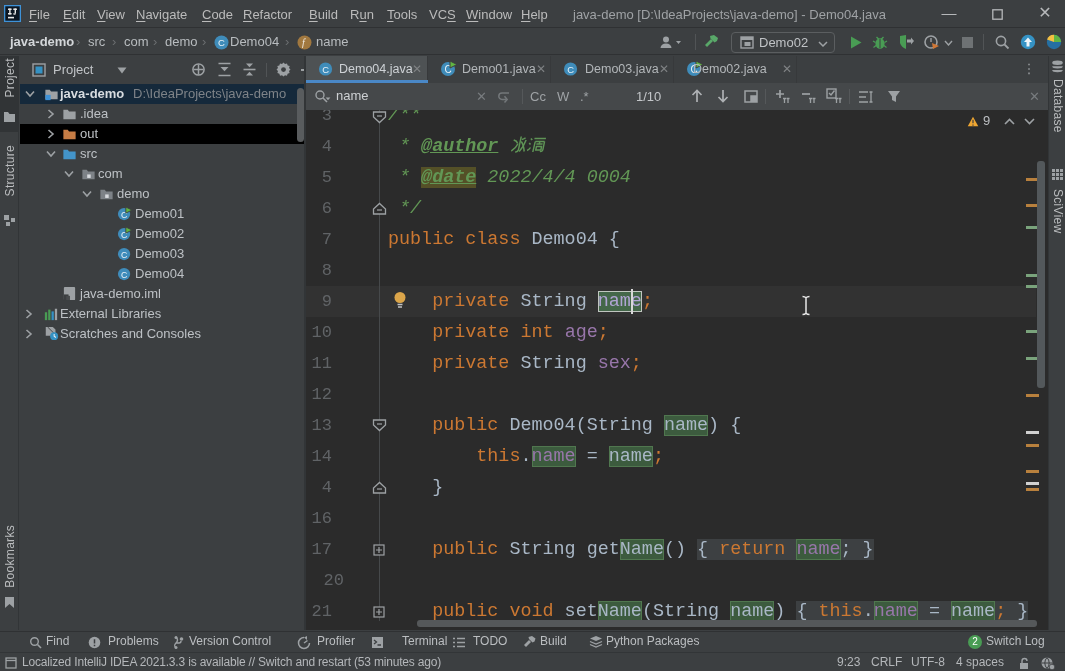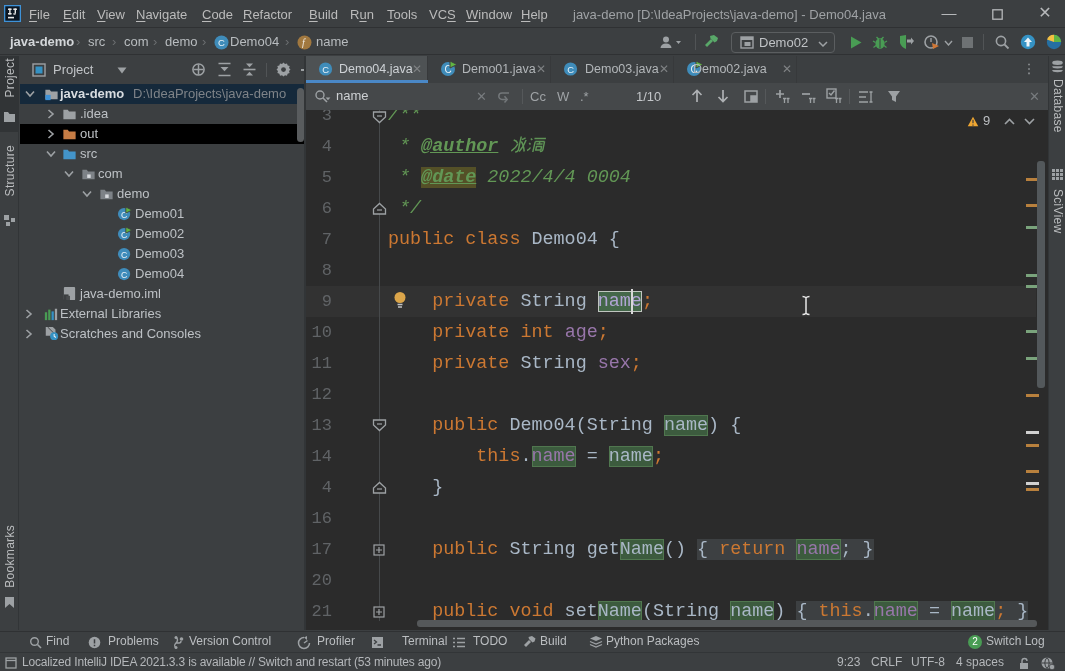--- a/index.html
+++ b/index.html
@@ -454,21 +454,21 @@
     <div class="ln" style="left:0;top:145px">8</div>
     <div class="ln" style="left:0;top:176px">9</div>
     <div class="ln" style="left:0;top:207px">10</div>
     <div class="ln" style="left:0;top:238px">11</div>
     <div class="ln" style="left:0;top:269px">12</div>
     <div class="ln" style="left:0;top:300px">13</div>
     <div class="ln" style="left:0;top:331px">14</div>
     <div class="ln" style="left:0;top:362px">4</div>
     <div class="ln" style="left:0;top:393px">16</div>
     <div class="ln" style="left:0;top:424px">17</div>
-    <div class="ln" style="left:0;top:455px">20</div>
+    <div class="ln" style="left:12px;top:455px">20</div>
     <div class="ln" style="left:0;top:486px">21</div>
 
     <div class="abs" style="left:73px;top:0;width:1px;height:511px;background:#46494b"></div>
 
     <svg class="icon" style="left:66px;top:1px" width="15" height="13" viewBox="0 0 15 13">
           <path d="M1.5 1 H13.5 V6 L7.5 11.5 L1.5 6 Z" fill="#2b2b2b" stroke="#9da1a4" stroke-width="1.3"></path>
           <path d="M5 5 H10" stroke="#9da1a4" stroke-width="1.2"></path>
         </svg>
     <svg class="icon" style="left:66px;top:92px" width="15" height="13" viewBox="0 0 15 13">
           <path d="M1.5 12 H13.5 V7 L7.5 1.5 L1.5 7 Z" fill="#2b2b2b" stroke="#9da1a4" stroke-width="1.3"></path>

